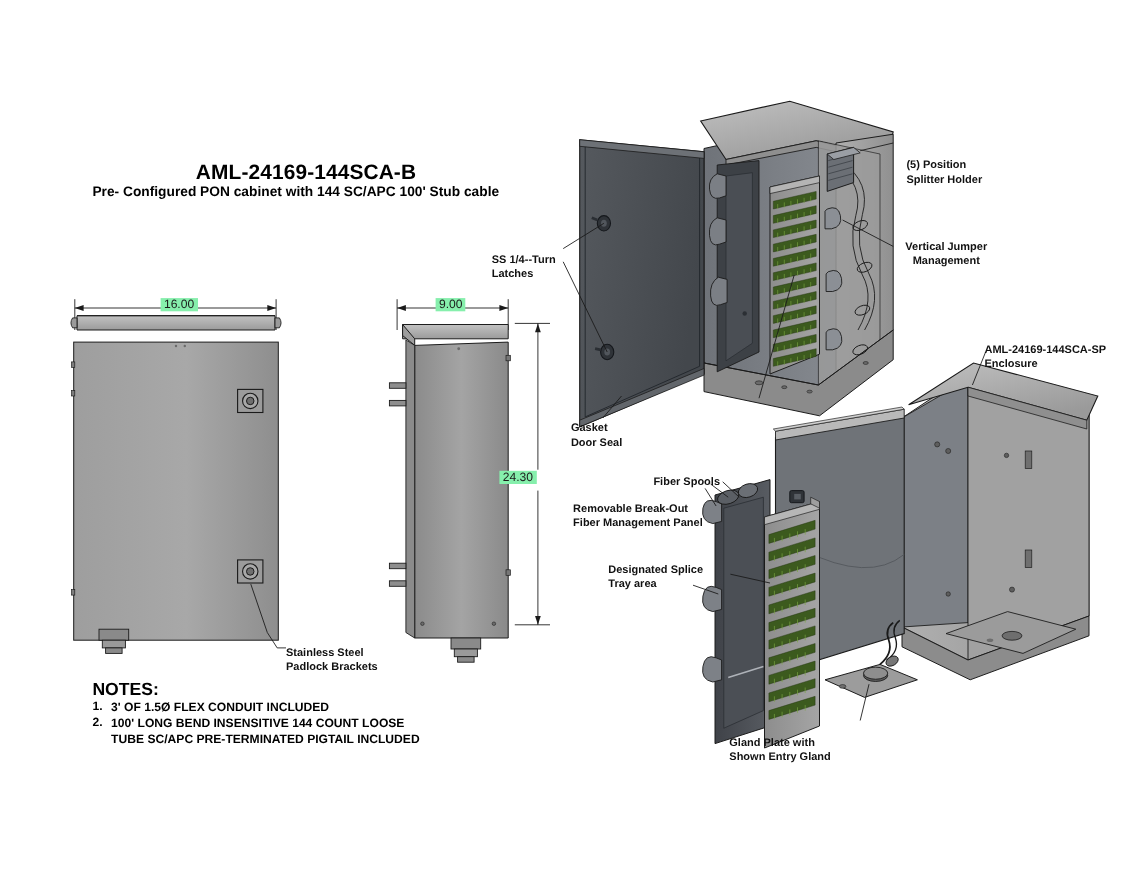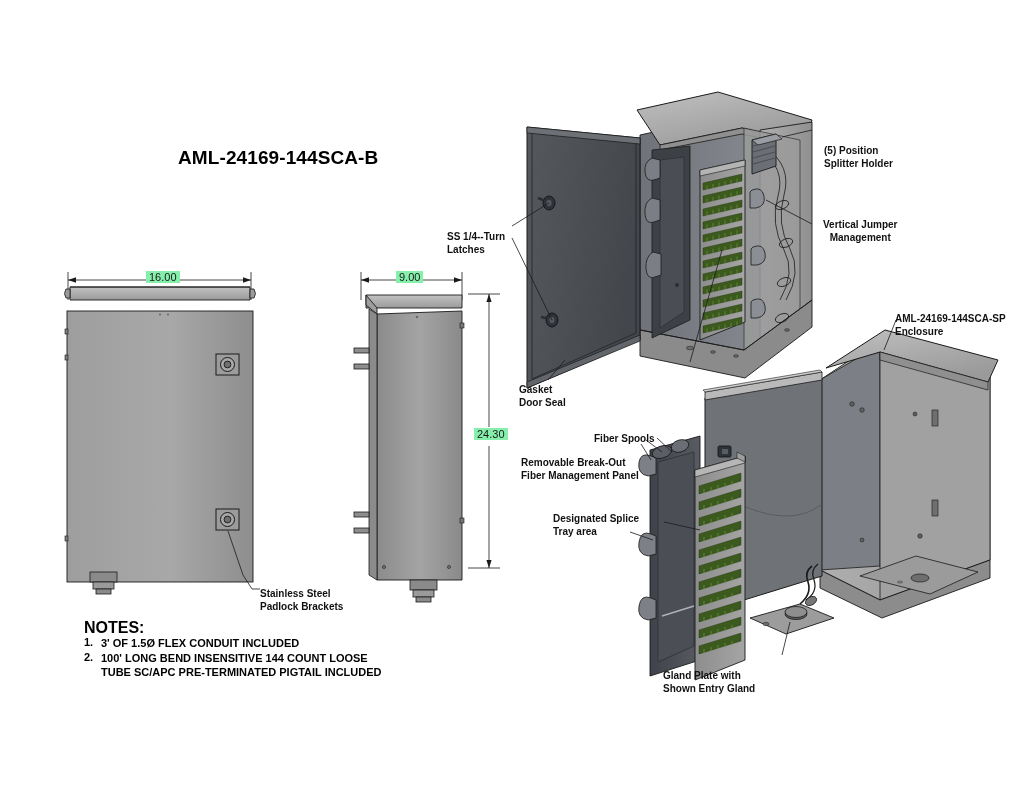--- a/index.html
+++ b/index.html
@@ -86,20 +86,21 @@
     overflow: visible;
     pointer-events: none;
   }
 </style>
 </head>
 <body>
 
 <div id="sheet">
 
   <div class="txt" id="title-part-number">AML-24169-144SCA-B</div>
+  <div class="txt" id="title-description">Pre- Configured PON cabinet with 144 SC/APC 100' Stub cable</div>
 
   <svg class="layer" id="geometry" viewBox="0 0 1024 791">
     <defs>
       <linearGradient id="gFaceF" x1="0" y1="0" x2="1" y2="0">
         <stop offset="0" stop-color="#9e9e9e"></stop>
         <stop offset="0.55" stop-color="#a8a8a8"></stop>
         <stop offset="1" stop-color="#8e8e8e"></stop>
       </linearGradient>
       <linearGradient id="gCap" x1="0" y1="0" x2="0" y2="1">
         <stop offset="0" stop-color="#c2c2c2"></stop>
@@ -581,21 +582,21 @@
         <path d="M672 452 L657 438"></path>
         <path d="M653 540 L630 532"></path>
         <path d="M700 530 L664 522"></path>
         <path d="M790 622 L782 655"></path>
       </g>
     </g>
   </svg>
 
   <div class="dim-text" id="dim-front-width" style="left:146px; top:271px;">16.00</div>
   <div class="dim-text" id="dim-side-depth" style="left:396px; top:271px;">9.00</div>
-  <div class="dim-text" id="dim-height" style="left:474px; top:428px;">24.30</div>
+  <div class="dim-text" id="dim-height" style="left:454px; top:428px;">24.30</div>
 
   <div class="callout" style="left:260px; top:587px;">Stainless Steel
 Padlock Brackets</div>
 
   <div class="callout" style="left:447px; top:230px;">SS 1/4--Turn
 Latches</div>
 
   <div class="callout" style="left:519px; top:383px;">Gasket
 Door Seal</div>
 

